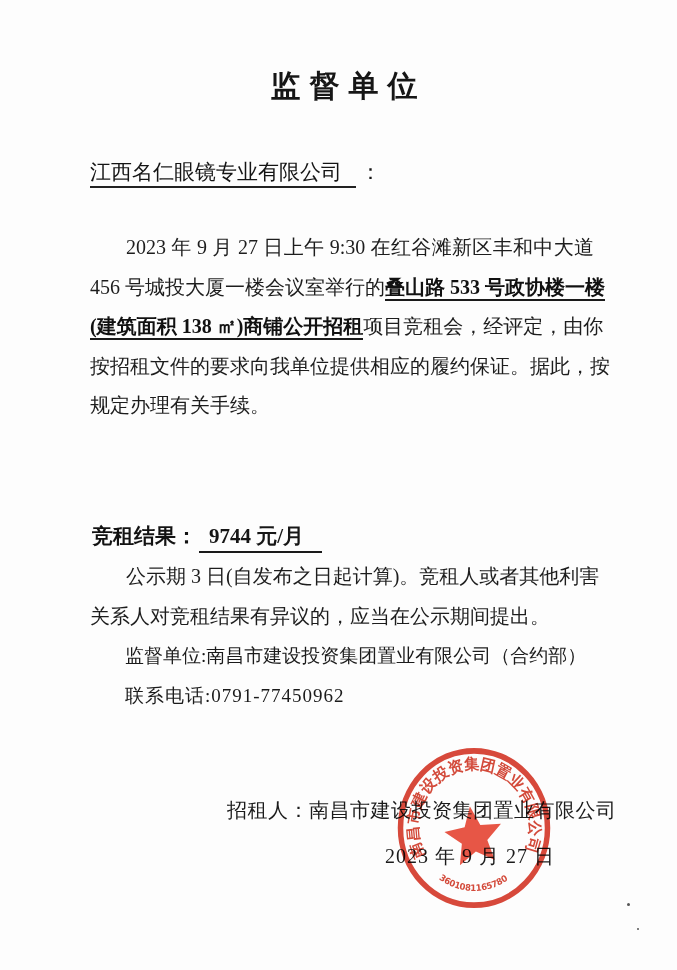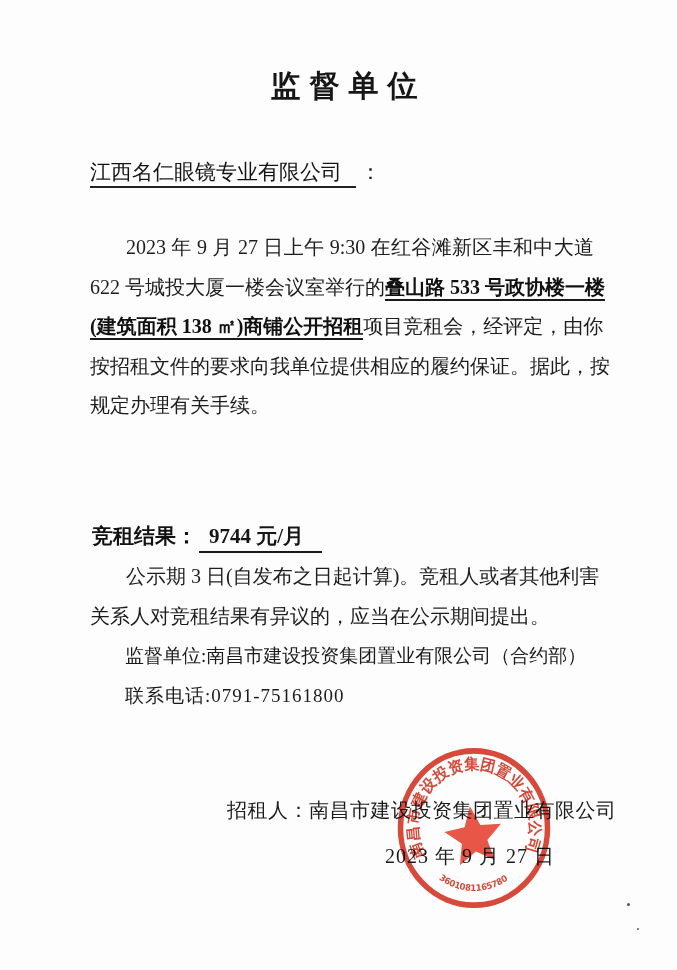--- a/index.html
+++ b/index.html
@@ -99,38 +99,38 @@
 <div class="page">
 
   <div class="abs doc-title">监督单位</div>
 
   <div class="abs recipient-line">
     <span class="recipient-name">江西名仁眼镜专业有限公司</span><span class="recipient-colon">：</span>
   </div>
 
   <div class="abs para para1">
     <div class="line indent">2023 年 9 月 27 日上午 9:30 在红谷滩新区丰和中大道</div>
-    <div class="line"><span>622 号城投大厦一楼会议室举行的</span><span class="emph">叠山路 533 号政协楼一楼</span></div>
+    <div class="line"><span>456 号城投大厦一楼会议室举行的</span><span class="emph">叠山路 533 号政协楼一楼</span></div>
     <div class="line"><span class="emph">(建筑面积 138 ㎡)商铺公开招租</span><span>项目竞租会，经评定，由你</span></div>
     <div class="line">按招租文件的要求向我单位提供相应的履约保证。据此，按</div>
     <div class="line last">规定办理有关手续。</div>
   </div>
 
   <div class="abs result-line">
     <span class="result-label">竞租结果：</span><span class="result-value">9744 元/月</span>
   </div>
 
   <div class="abs para para2">
     <div class="line indent">公示期 3 日(自发布之日起计算)。竞租人或者其他利害</div>
     <div class="line last">关系人对竞租结果有异议的，应当在公示期间提出。</div>
   </div>
 
   <div class="abs supervisor-line">监督单位:南昌市建设投资集团置业有限公司（合约部）</div>
 
-  <div class="abs phone-line">联系电话:0791-75161800</div>
+  <div class="abs phone-line">联系电话:0791-77450962</div>
 
   <div class="abs lessor-line">招租人：南昌市建设投资集团置业有限公司</div>
 
   <div class="abs date-line">2023 年 9 月 27 日</div>
 
   <div class="abs seal">
     <svg viewBox="-80 -80 160 160" preserveAspectRatio="none">
       <defs>
         <path id="ringPath" d="M -49.4,26.3 A 56,56 0 1 1 49.4,26.3" fill="none"></path>
         <path id="serialPath" d="M -36.9,47.3 A 60,60 0 0 0 36.9,47.3" fill="none"></path>

